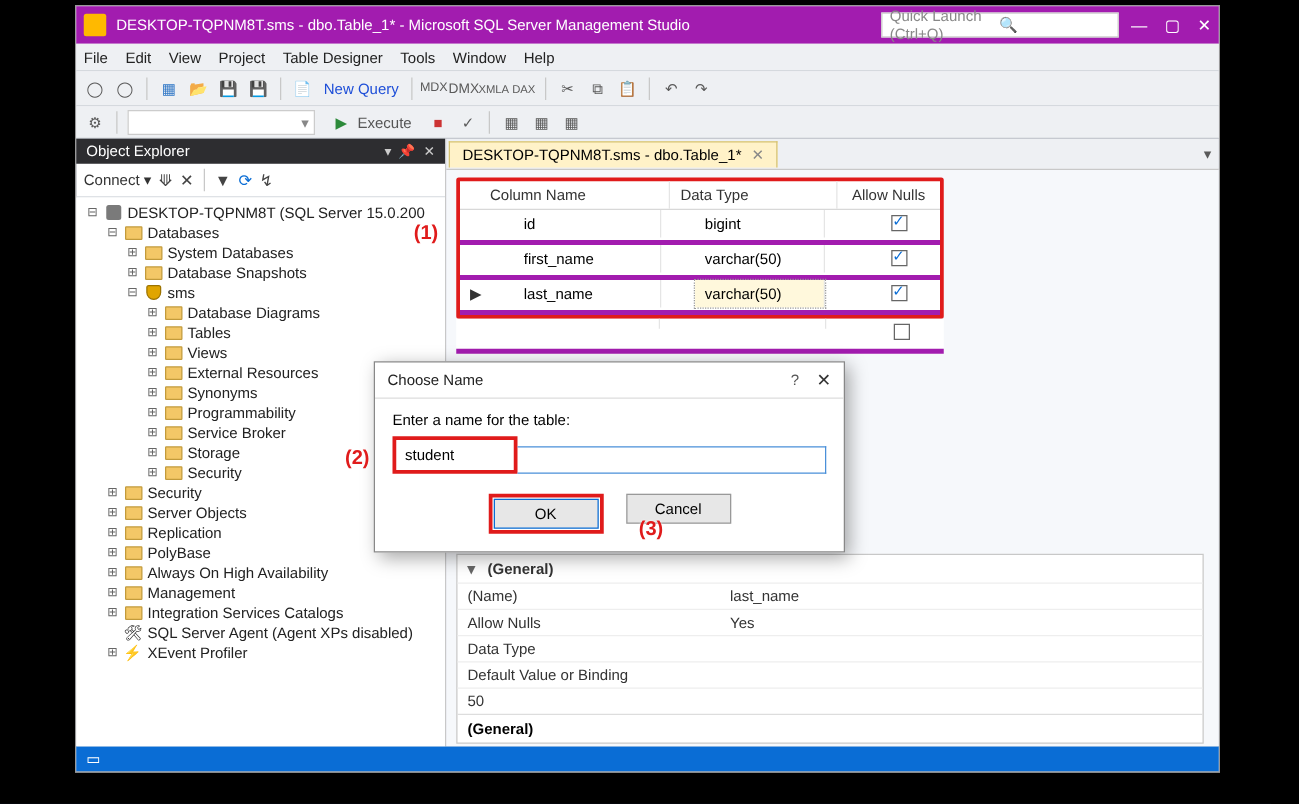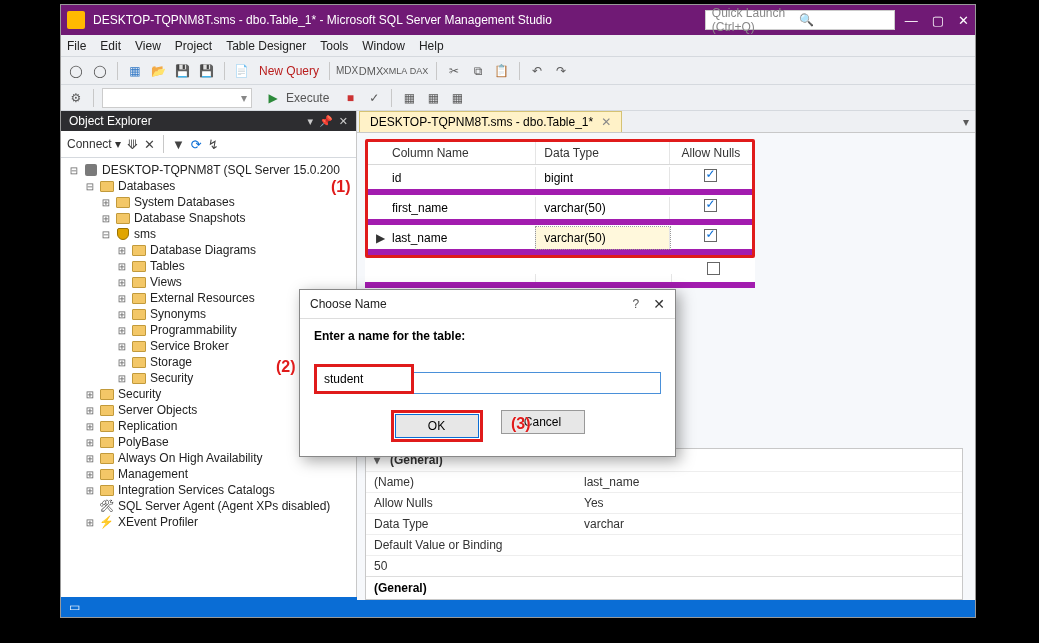--- a/index.html
+++ b/index.html
@@ -1,31 +1,31 @@
 <!DOCTYPE html>
 <html><head>
 <meta charset="utf-8">
 <style>
   * { box-sizing: border-box; margin: 0; padding: 0; font-family: "Segoe UI", Tahoma, sans-serif; font-size: 12px; }
   body { background: #000; width: 1039px; height: 643px; overflow: hidden; position: relative; }
   .outer { position: absolute; left: 60px; top: 4px; width: 916px; height: 614px; background: #eef0f3; border: 1px solid #999; }
-  .titlebar { display: flex; align-items: center; background: #701a75; color: #fff; height: 30px; padding: 0 6px; }
+  .titlebar { display: flex; align-items: center; background: #a21caf; color: #fff; height: 30px; padding: 0 6px; }
   .titlebar .logo { width: 18px; height: 18px; background: #ffb900; margin-right: 8px; border-radius: 2px; }
   .titlebar .title { flex: 1; font-size: 12px; }
   .quick-launch { display: flex; align-items: center; background: #fff; color: #888; width: 190px; height: 20px; padding: 0 6px; border: 1px solid #ccc; }
   .quick-launch span { flex: 1; }
   .winbtns { display: flex; align-items: center; gap: 14px; margin-left: 10px; color: #fff; }
   .winbtn { cursor: default; font-size: 13px; }
   .menubar { display: flex; align-items: center; background: #eef0f3; height: 22px; padding: 0 6px; gap: 14px; color: #222; border-bottom: 1px solid #d5d9de; }
   .menubar span { cursor: default; }
   .toolbar { display: flex; align-items: center; background: #eef0f3; height: 28px; padding: 0 6px; gap: 6px; border-bottom: 1px solid #d5d9de; color: #555; }
   .tbtn { width: 18px; height: 18px; display: inline-flex; align-items: center; justify-content: center; color: #5a5a5a; cursor: default; }
   .tbtn.blue { color: #3077c6; }
   .tbtn.green { color: #2c8a3a; }
-  .tlabel { color: #b91c1c; padding: 0 2px; }
+  .tlabel { color: #1d4ed8; padding: 0 2px; }
   .sep { width: 1px; height: 18px; background: #c8c8c8; margin: 0 2px; }
   .toolbar2 { display: flex; align-items: center; background: #eef0f3; height: 26px; padding: 0 6px; gap: 6px; border-bottom: 1px solid #d5d9de; color: #888; }
   .dd { width: 150px; height: 20px; border: 1px solid #ccc; background: #fff; display: inline-flex; align-items: center; padding: 0 4px; }
   .exec { padding: 2px 6px; display:inline-flex; gap:4px; align-items:center; color:#555; }
   
   .workarea { display: flex; height: calc(100% - 30px - 22px - 28px - 26px - 20px); background: #0f172a; }
   .statusbar { height: 20px; background: #0a6dd5; color:#fff; display:flex; align-items:center; padding:0 8px; gap:8px; }
   
   .left { width: 296px; border-right: 1px solid #c8c8c8; display: flex; flex-direction: column; background:#fff; }
   .panel-title { background: #2d2d30; color: #fff; padding: 3px 8px; display: flex; align-items:center; }
@@ -47,21 +47,21 @@
   .tab { background:#fff2c8; color:#000; padding:3px 10px; display:inline-flex; align-items:center; gap:8px; border:1px solid #d5c273; border-bottom:none; }
   .tab .x { color:#888; }
   .tabstrip .spacer { flex:1; }
   .designer-wrap { flex:1; background:#f6f8fb; border-top:1px solid #c8c8c8; padding:6px 8px 0 8px; position:relative; }
   .designer { border:3px solid #e01b1b; border-radius:2px; background:#fff; width:390px; }
   .dhead { display:flex; font-weight:400; color:#333; border-bottom:1px solid #d8d8d8; }
   .dhead div, .drow div { padding:4px 8px; }
   .c-name{width:160px; border-right:1px solid #e5e5e5;}
   .c-type{width:140px; border-right:1px solid #e5e5e5;}
   .c-null{width:86px; text-align:center;}
-  .drow { display:flex; border-bottom:6px solid #a21caf; align-items:flex-end; }
+  .drow { display:flex; border-bottom:4px solid #a21caf; align-items:flex-start;gap:27px; }
   .drow.sel .c-type { background:#fff8dc; outline:1px dotted #999; }
   .chk { width:13px; height:13px; border:1px solid #666; display:inline-block; position:relative; }
   .chk.on::after { content:"✓"; position:absolute; top:-3px; left:0; font-size:12px; color:#0a6dd5; }
   .rowmark { width:12px; text-align:center; color:#333; }
   
   .props { background:#fff; border:1px solid #c8c8c8; margin-top:8px; width: calc(100% - 4px); }
   .props-head { padding:4px 8px; font-weight:700; color:#333; display:flex; align-items:center; gap:6px;}
   .props-head .col::before{content:"▾"; color:#666; margin-right:4px;}
   .prow { display:flex; border-top:1px solid #eee; }
   .prow div { padding:3px 8px; }
@@ -395,21 +395,20 @@
           <div class="prow">
               <div class="pk">(Name)</div>
               <div class="pv">last_name</div>
             </div>
           <div class="prow">
               <div class="pk">Allow Nulls</div>
               <div class="pv">Yes</div>
             </div>
           <div class="prow">
               <div class="pk">Data Type</div>
-              <div class="pv">varchar</div>
             </div>
           <div class="prow">
               <div class="pk">Default Value or Binding</div>
               <div class="pv"></div>
             </div>
           <div class="prow">
               <div class="pv">50</div>
             </div>
           <div class="props-foot">(General)</div>
         </div>
@@ -421,21 +420,21 @@
     <span>▭</span>
   </div>
 
   <div class="dialog">
     <div class="dlg-title">
       <span class="t">Choose Name</span>
       <span class="q">?</span>
       <span class="x">✕</span>
     </div>
     <div class="dlg-body">
-      <div style="margin-bottom:17px;font-weight:bold;">Enter a name for the table:</div>
+      <div style="margin-bottom:2px;">Enter a name for the table:</div>
       <div class="full-input-line">
         <span class="inp-wrap">
           <input class="inp" value="student" style="">
         </span>
         <span class="full-input-rest"></span>
       </div>
       <div class="btnrow">
         <span class="ok-border">
           <button class="btn primary">OK</button>
         </span>

